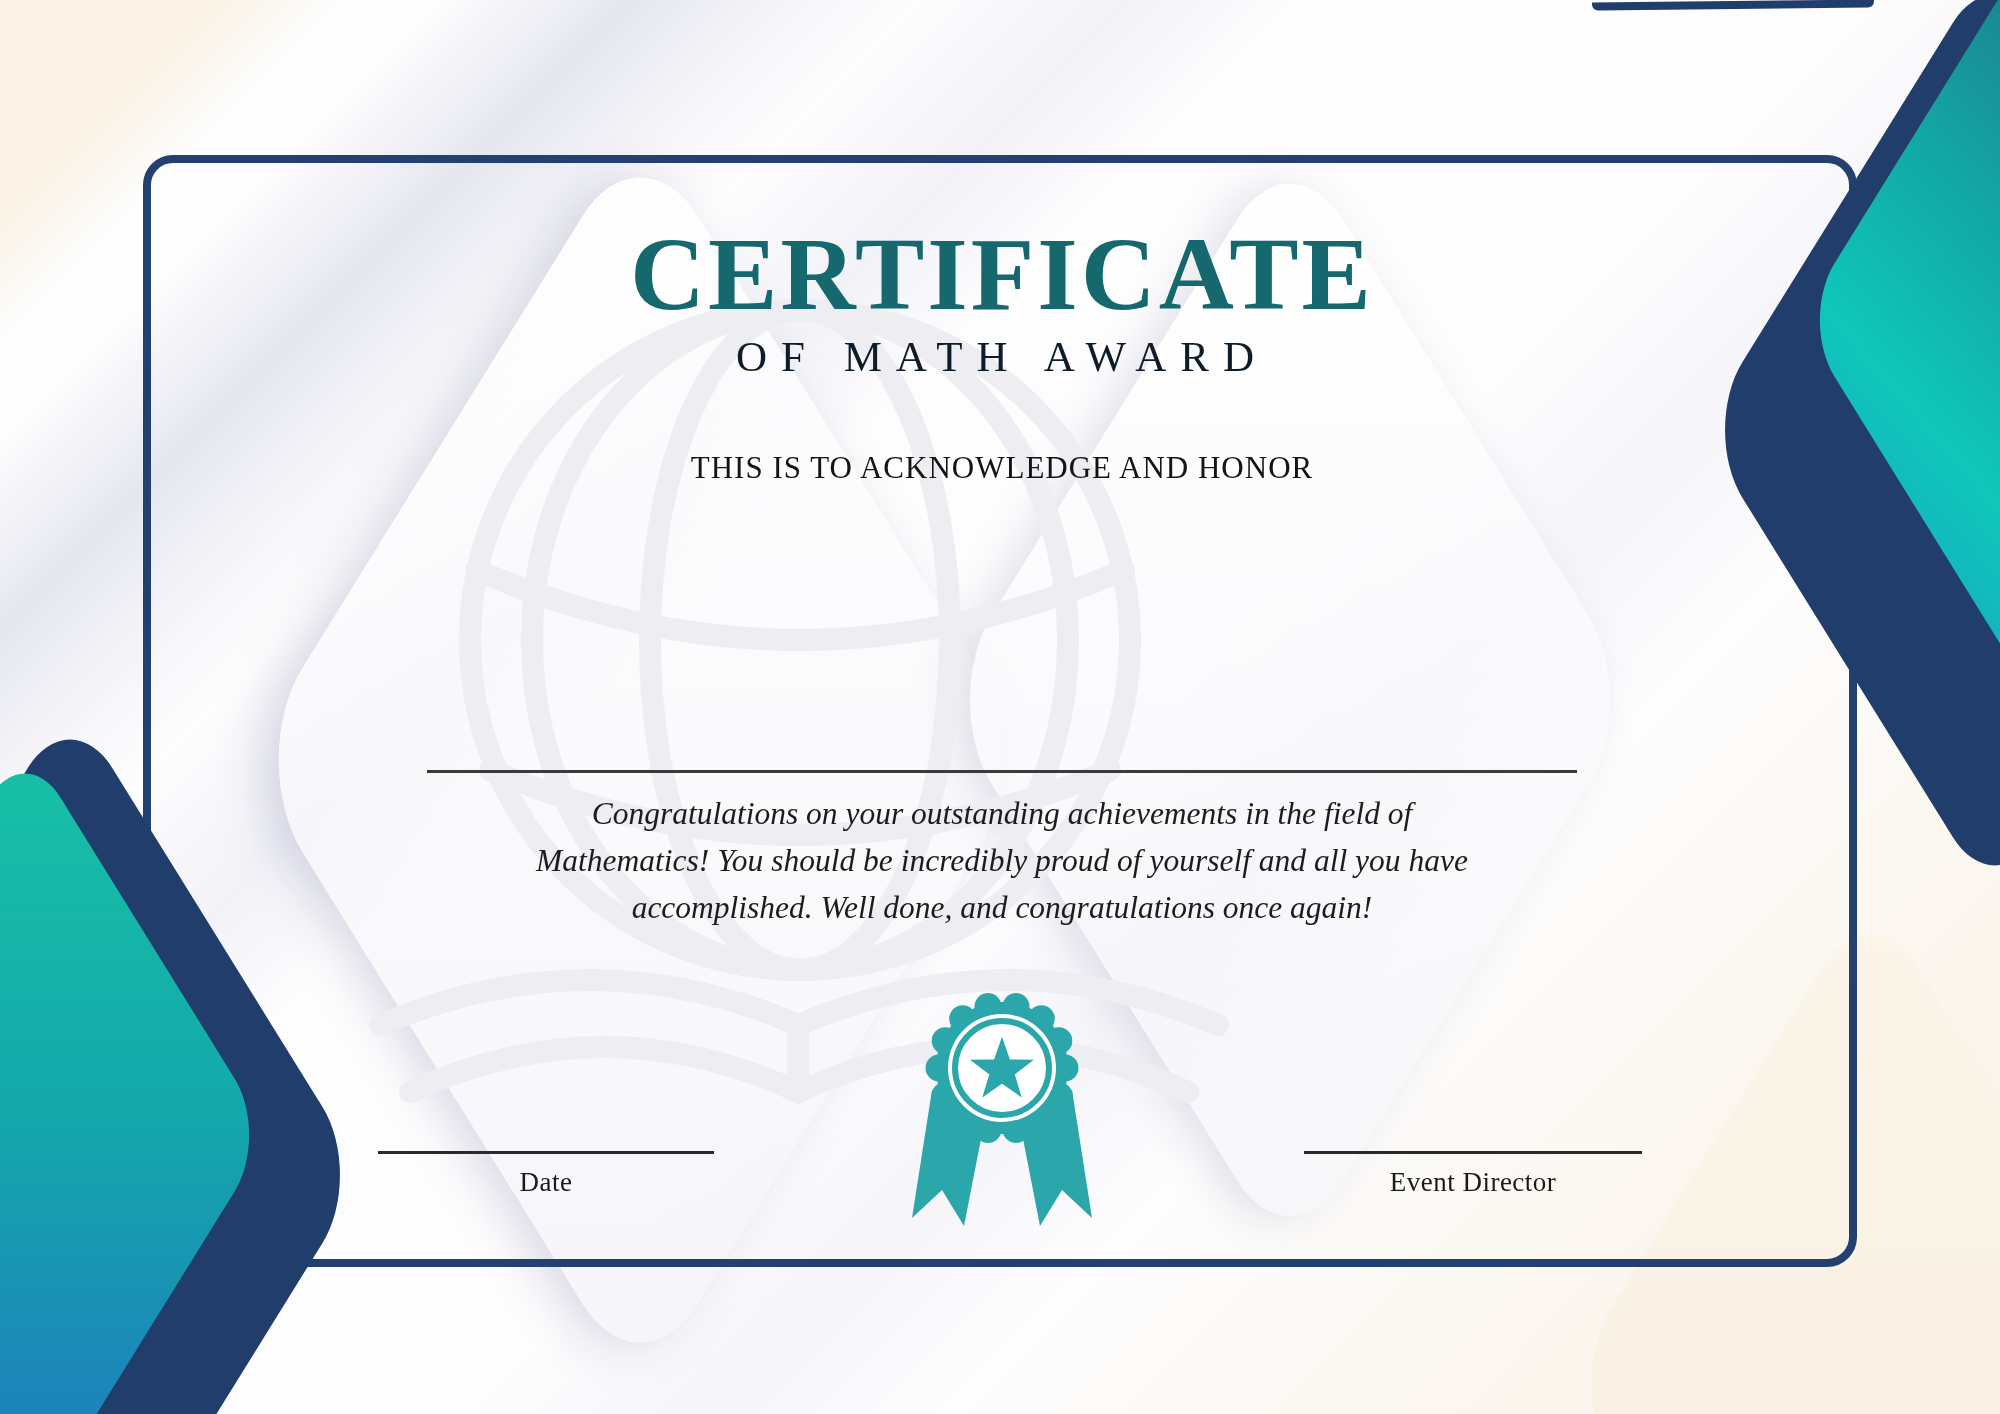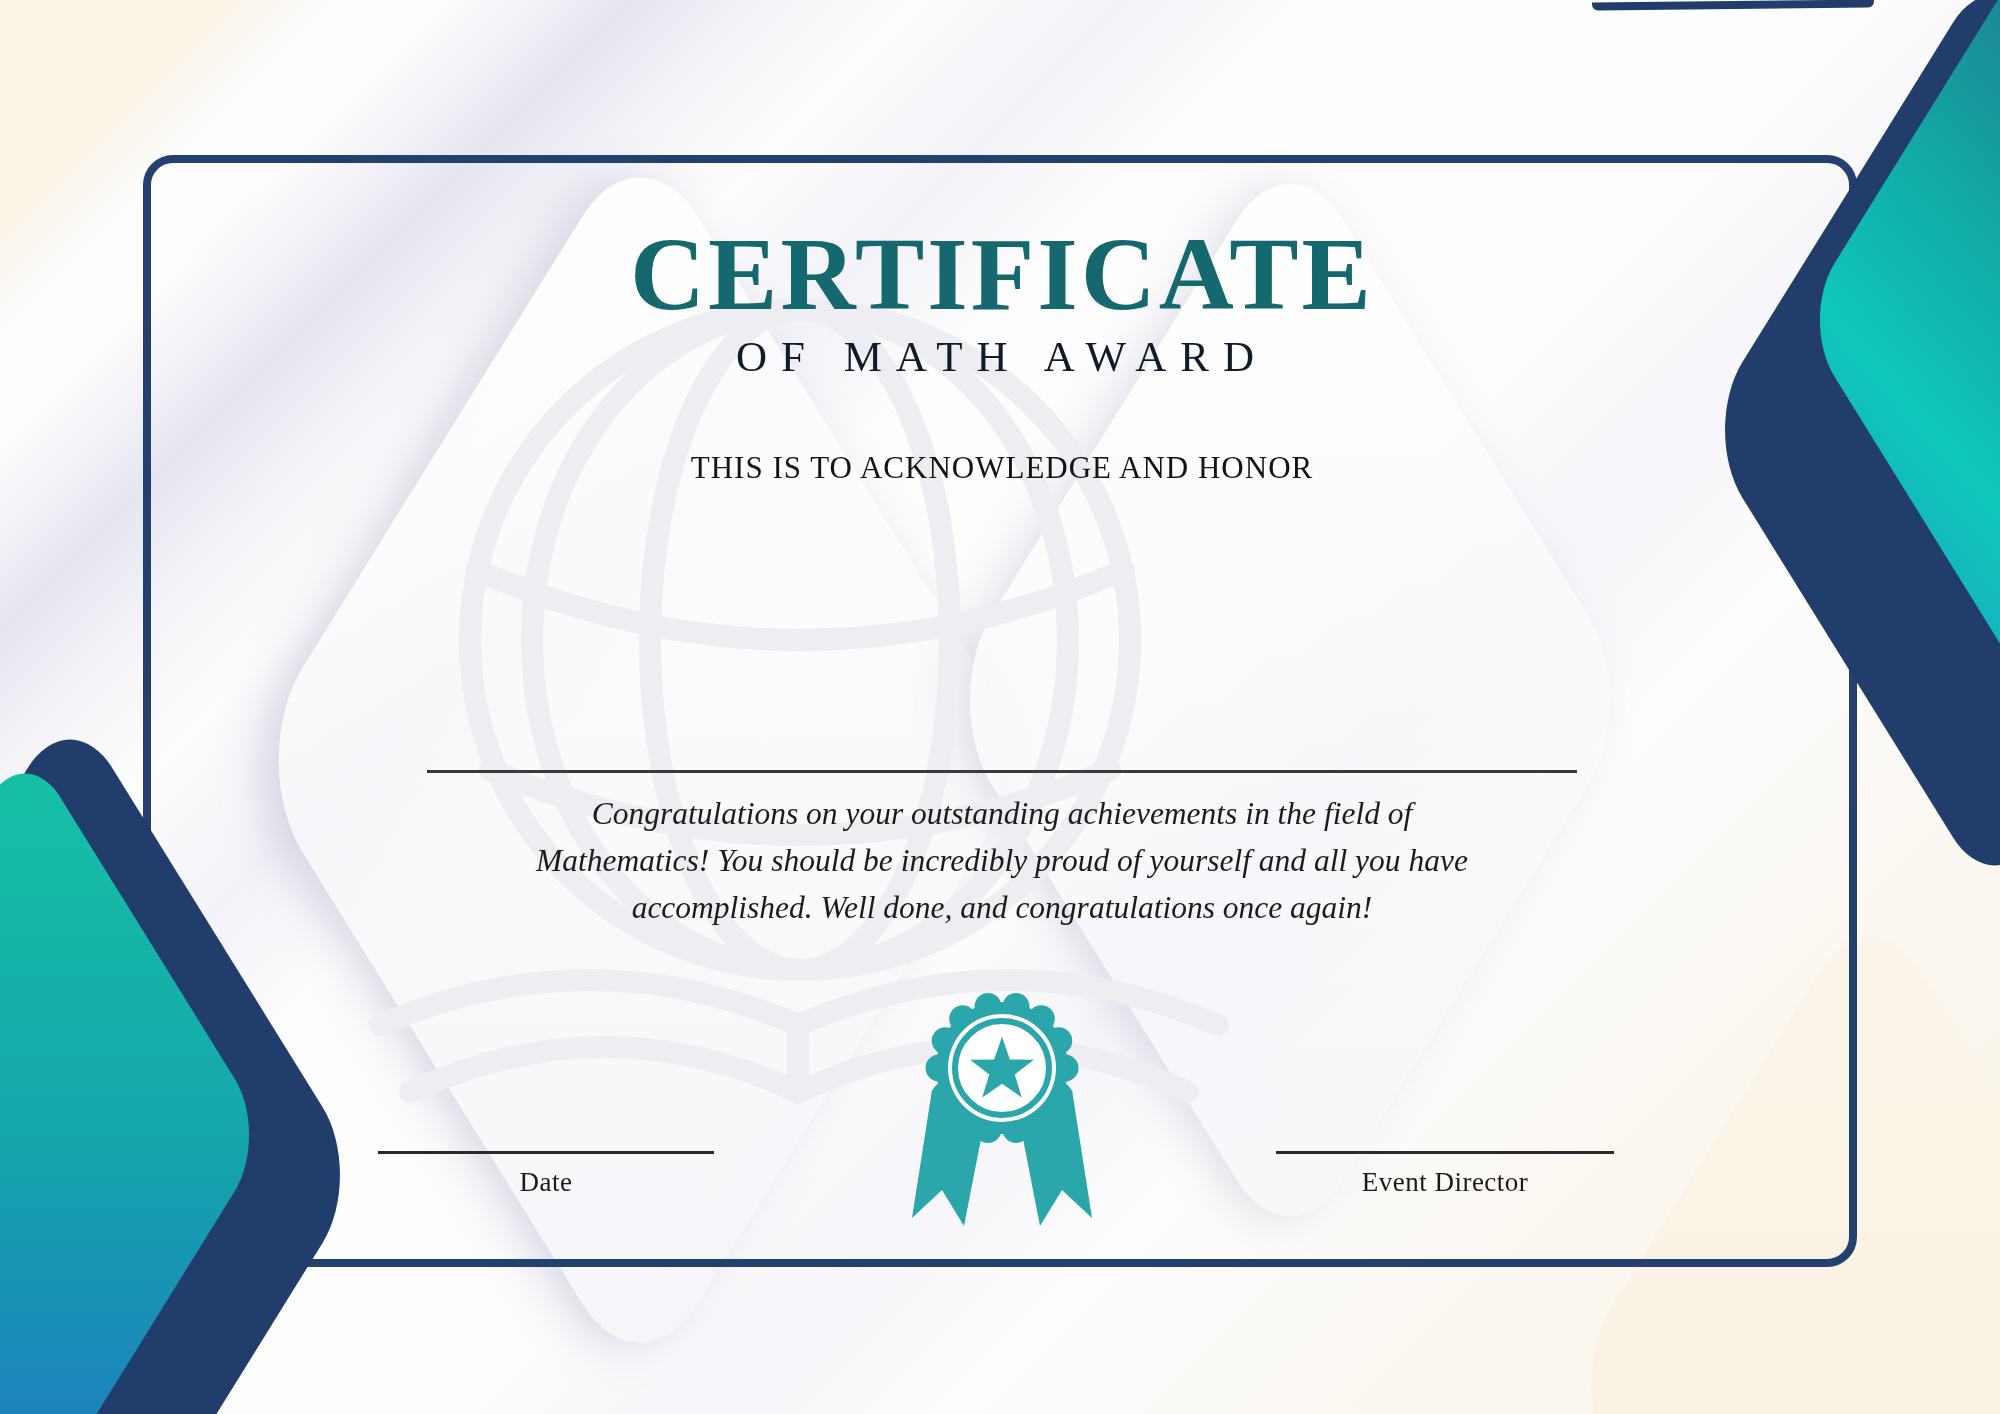--- a/index.html
+++ b/index.html
@@ -81,21 +81,21 @@
   .name-line{
     position:absolute;left:427px;top:770px;width:1150px;height:0;
     border-top:3px solid #3a3a3a;
   }
   .message{top:790px;font-style:italic;font-size:31.5px;color:#1c1c1c;line-height:47px;}
 
   .sig{position:absolute;text-align:center;}
   .sig .line{height:0;border-top:3px solid #2a2a2a;}
   .sig .label{font-size:27px;color:#1a1a1a;margin-top:13px;letter-spacing:0.5px;}
   .sig-date{left:378px;top:1151px;width:336px;}
-  .sig-dir{left:1276px;top:1151px;width:338px;}
+  .sig-dir{left:1304px;top:1151px;width:338px;}
 
   .medal{position:absolute;left:872px;top:918px;z-index:55;}
 </style>
 </head>
 <body>
 
 <div id="canvas">
 
   <div class="bg-stripes"></div>
   <div class="diamond cream-diamond"></div>

